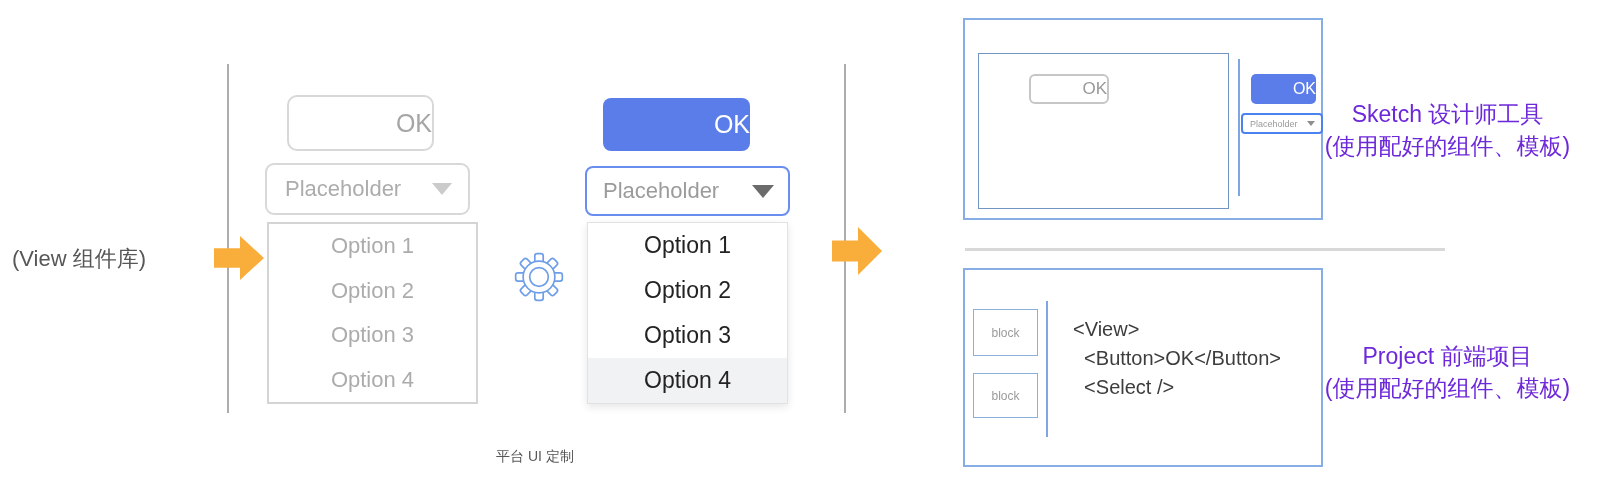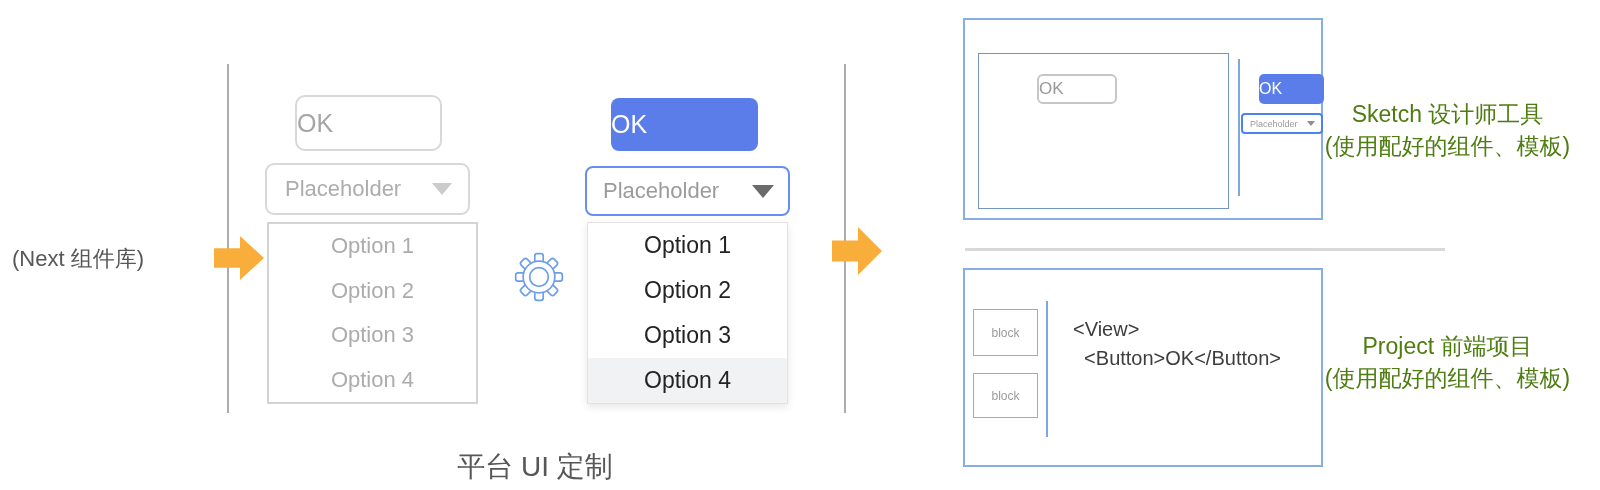--- a/index.html
+++ b/index.html
@@ -1,21 +1,21 @@
 <!DOCTYPE html>
 <html><head>
 <meta charset="utf-8">
 <style>
   html,body{margin:0;padding:0;background:#ffffff;}
   #canvas{
     position:relative;width:1600px;height:490px;background:#ffffff;overflow:hidden;
     font-family:"Liberation Sans",sans-serif;color:#595959;
   }
   .abs{position:absolute;}
-  .flexc{display:flex;align-items:center;justify-content:flex-start;margin-left:8px;}
+  .flexc{display:flex;align-items:center;justify-content:flex-end;}
 
   
   .side-label{font-size:22px;line-height:37px;color:#575757;}
 
   
   .vdivider{width:2px;background:#ADADAD;}
 
   
   .flow-arrow{
     background:#F9AE3B;
@@ -78,30 +78,30 @@
   .panel-vline{width:2px;background:#7EA6E0;}
   .hdivider{height:3px;background:#D8D8D8;}
 
   .block-box{
     border:1px solid #8CB0DC;background:#fff;box-sizing:border-box;
     display:flex;align-items:center;justify-content:center;color:#9A9A9A;font-size:12px;
   }
   .code-block{font-size:20px;line-height:29px;color:#3D3D3D;}
   .code-block div{white-space:pre;}
 
-  .right-label{width:305px;text-align:center;font-size:23px;line-height:32px;color:#4d7c0f;}
-  .bottom-label{width:220px;text-align:center;font-size:28px;color:#575757;}
+  .right-label{width:305px;text-align:center;font-size:23px;line-height:32px;color:#6d28d9;}
+  .bottom-label{width:220px;text-align:center;font-size:14px;color:#575757;}
 </style>
 </head>
 <body>
 
 <div id="canvas">
 
   <div class="abs side-label" style="left:12px;top:240px;width:210px;">
-    <div>(Next 组件库)</div>
+    <div>(View 组件库)</div>
   </div>
 
   <div class="abs vdivider" style="left:227px;top:64px;height:349px;"></div>
   <div class="abs flow-arrow" style="left:214px;top:236px;width:50px;height:44px;"></div>
 
   <div class="abs flexc sk-btn" style="left:287px;top:95px;">
     <span>OK</span>
   </div>
   <div class="abs sk-select" style="left:265px;top:163px;">
     <span>Placeholder</span>
@@ -176,23 +176,24 @@
     <div class="abs block-box" style="left:8px;top:39px;width:65px;height:47px;">
       <span>block</span>
     </div>
     <div class="abs block-box" style="left:8px;top:103px;width:65px;height:45px;">
       <span>block</span>
     </div>
     <div class="abs panel-vline" style="left:81px;top:31px;height:136px;"></div>
     <div class="abs code-block" style="left:108px;top:45px;">
       <div>&lt;View&gt;</div>
       <div>  &lt;Button&gt;OK&lt;/Button&gt;</div>
+      <div>  &lt;Select /&gt;</div>
     </div>
   </div>
 
-  <div class="abs right-label" style="left:1295px;top:330px;">
+  <div class="abs right-label" style="left:1295px;top:340px;">
     <div>Project 前端项目</div>
     <div>(使用配好的组件、模板)</div>
   </div>
 
   <div class="abs bottom-label" style="left:425px;top:448px;">平台 UI 定制</div>
 
 </div>
 
 </body></html>

